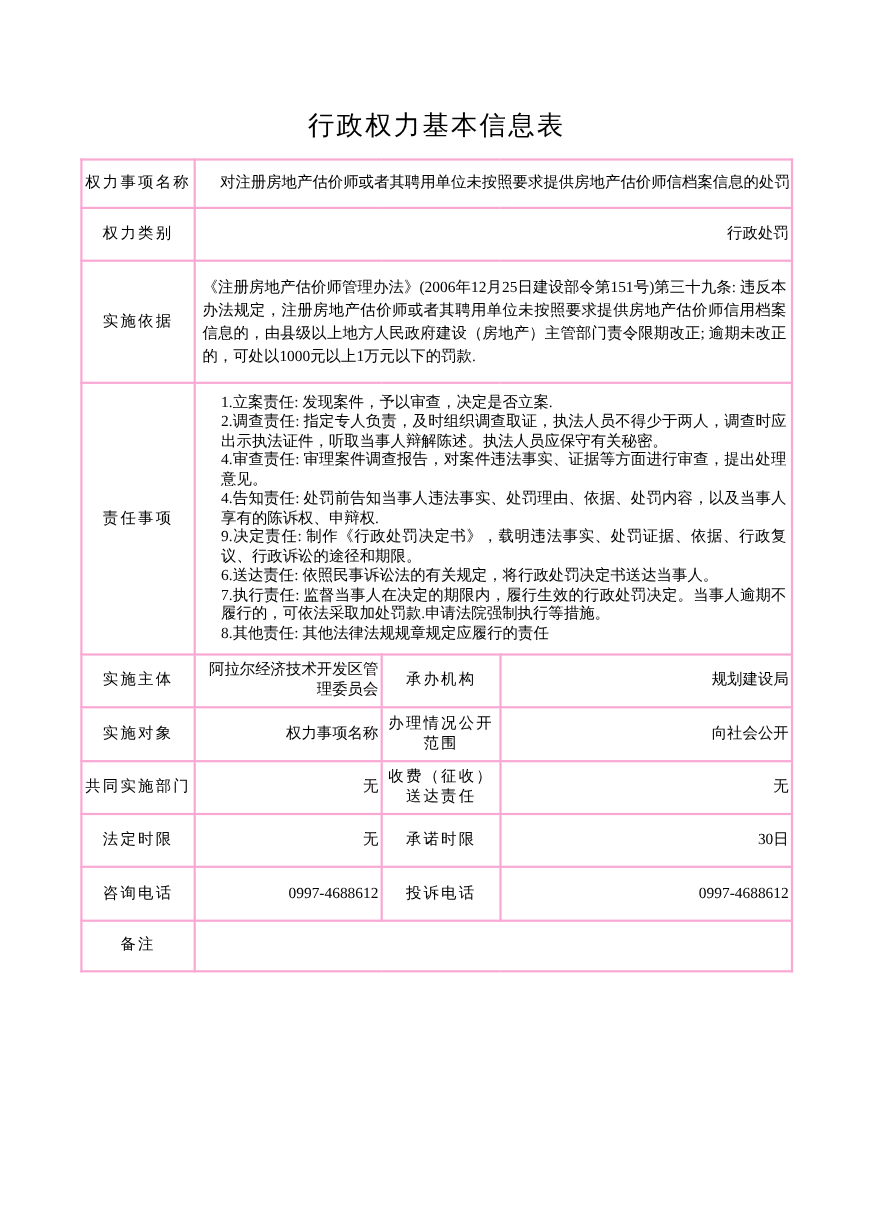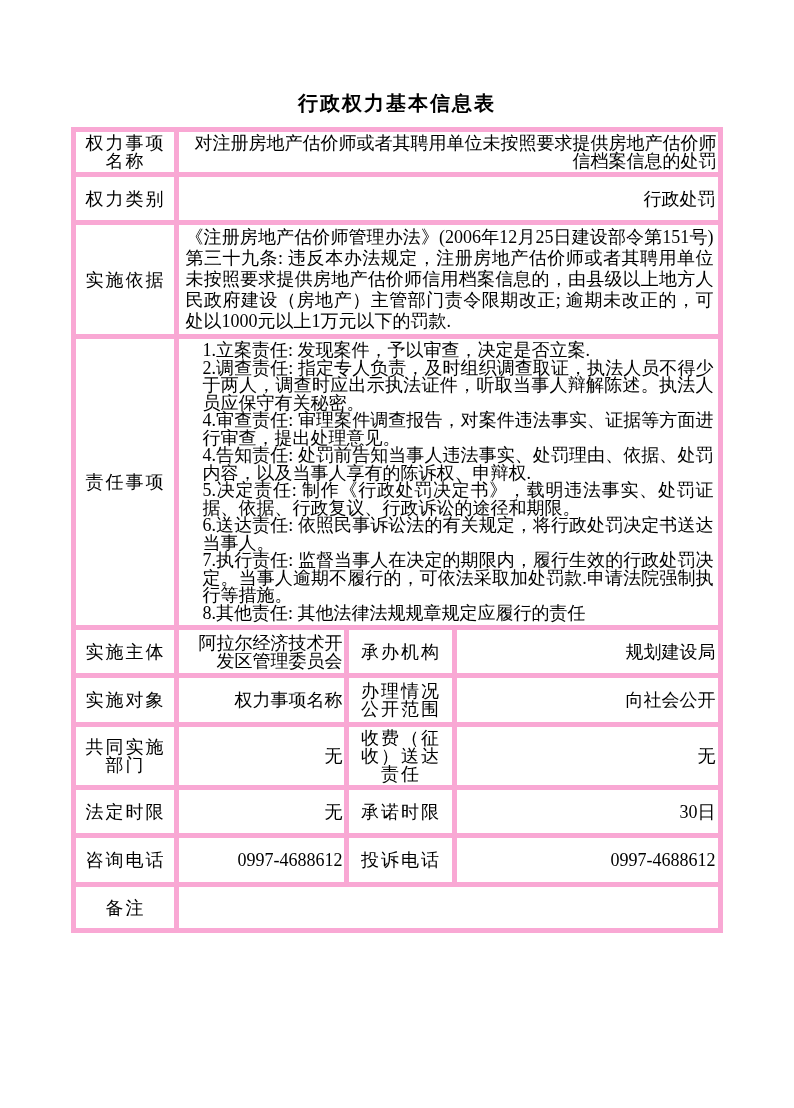--- a/index.html
+++ b/index.html
@@ -13,37 +13,37 @@
     color: #000000;
     font-family: "Liberation Serif", "DejaVu Serif", serif;
     overflow: hidden;
   }
   .page {
     width: 794px;
     height: 1108px;
     box-sizing: border-box;
   }
   .doc-title {
-    margin: 4px;
+    margin: 16px;
     padding-top: 86px;
     text-align: center;
-    font-size: 20px;
-    font-weight: bold;
+    font-size: 24px;
+    font-weight: normal;
     letter-spacing: 2px;
     line-height: 26px;
   }
   table.info-table {
     border-collapse: collapse;
     table-layout: fixed;
     width: 646px;
     margin: 11px auto 0 auto;
   }
   table.info-table td {
-    border: 5px solid #f9a8d4;
-    font-size: 18px;
+    border: 2px solid #f9a8d4;
+    font-size: 14px;
     vertical-align: middle;
     overflow: hidden;
     box-sizing: border-box;
   }
   td.lbl {
     text-align: center;
     letter-spacing: 2px;
     padding: 2px 2px;
     line-height: 18px;
   }
@@ -111,21 +111,21 @@
         <td class="val-j" colspan="3">《注册房地产估价师管理办法》(2006年12月25日建设部令第151号)第三十九条: 违反本办法规定，注册房地产估价师或者其聘用单位未按照要求提供房地产估价师信用档案信息的，由县级以上地方人民政府建设（房地产）主管部门责令限期改正; 逾期未改正的，可处以1000元以上1万元以下的罚款.</td>
       </tr>
 
       <tr class="h247">
         <td class="lbl">责任事项</td>
         <td class="duties" colspan="3">
           <div class="duty">1.立案责任: 发现案件，予以审查，决定是否立案.</div>
           <div class="duty">2.调查责任: 指定专人负责，及时组织调查取证，执法人员不得少于两人，调查时应出示执法证件，听取当事人辩解陈述。执法人员应保守有关秘密。</div>
           <div class="duty">4.审查责任: 审理案件调查报告，对案件违法事实、证据等方面进行审查，提出处理意见。</div>
           <div class="duty">4.告知责任: 处罚前告知当事人违法事实、处罚理由、依据、处罚内容，以及当事人享有的陈诉权、申辩权.</div>
-          <div class="duty">5.决定责任: 制作《行政处罚决定书》，载明违法事实、处罚证据、依据、行政复议、行政诉讼的途径和期限。</div>
+          <div class="duty">9.决定责任: 制作《行政处罚决定书》，载明违法事实、处罚证据、依据、行政复议、行政诉讼的途径和期限。</div>
           <div class="duty">6.送达责任: 依照民事诉讼法的有关规定，将行政处罚决定书送达当事人。</div>
           <div class="duty">7.执行责任: 监督当事人在决定的期限内，履行生效的行政处罚决定。当事人逾期不履行的，可依法采取加处罚款.申请法院强制执行等措施。</div>
           <div class="duty">8.其他责任: 其他法律法规规章规定应履行的责任</div>
         </td>
       </tr>
 
       <tr class="h48">
         <td class="lbl">实施主体</td>
         <td class="val-c">阿拉尔经济技术开发区管理委员会</td>
         <td class="lbl">承办机构</td>

